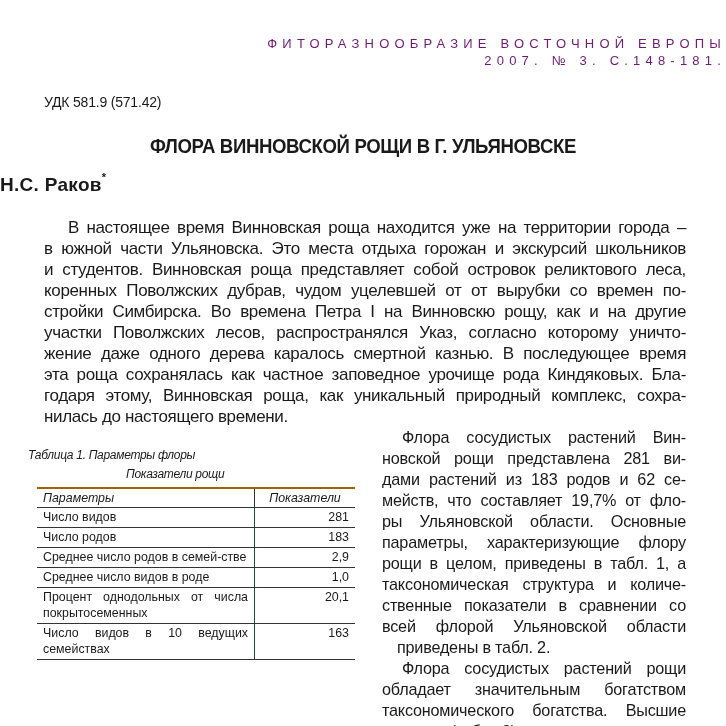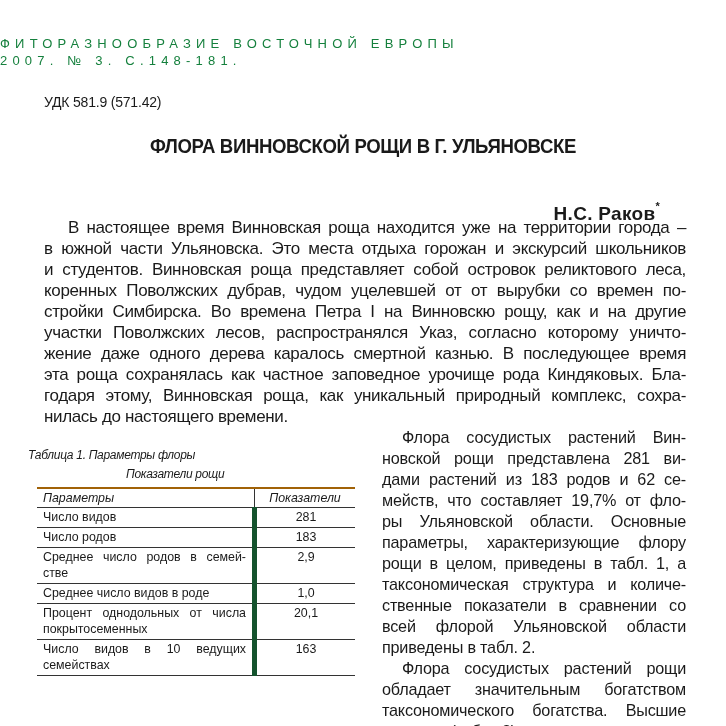--- a/index.html
+++ b/index.html
@@ -2,33 +2,33 @@
 <html><head>
 <meta charset="utf-8">
 <style>
   html, body { margin: 0; padding: 0; background: #ffffff; }
   body {
     width: 726px; height: 726px; overflow: hidden; position: relative;
     color: #1a1a1a;
     font-family: "Liberation Sans", "DejaVu Sans", sans-serif;
   }
   .journal-line {
-    position: absolute; left: 0; width: 726px; text-align: left;
-    font-size: 13px; letter-spacing: 5.2px; color: #15803d;
+    position: absolute; left: 0; width: 726px; text-align: right;
+    font-size: 13px; letter-spacing: 5.2px; color: #701a75;
   }
   #journal-title { top: 36px; }
   #journal-issue { top: 53px; }
   #udk { position: absolute; left: 44px; top: 94px; font-size: 14px; letter-spacing: -0.2px; }
   #paper-title {
     position: absolute; left: 0; width: 726px; top: 135px; text-align: center;
     font-size: 20px; font-weight: bold; letter-spacing: -0.4px; transform: scaleX(0.93);
   }
   #author {
-    position: absolute; left: 0; width: 660px; top: 174px; text-align: right;
-    font-size: 19px; font-weight: bold; letter-spacing: 0.3px; margin-top: 29px;
+    position: absolute; left: 0; width: 660px; top: 174px; text-align: left;
+    font-size: 19px; font-weight: bold; letter-spacing: 0.3px;
   }
   #author sup { font-size: 11px; vertical-align: top; position: relative; top: -3px; }
   .para-line {
     position: absolute; left: 44px; width: 642px; font-size: 17px; line-height: 21px;
     white-space: nowrap; text-align: justify; text-align-last: justify; letter-spacing: -0.35px;
   }
   .para-line.last { text-align-last: left; }
   .para-line.indent { left: 68px; width: 618px; }
 
   #table-caption {
@@ -43,28 +43,28 @@
   #params-table th {
     font-weight: normal; font-style: italic; text-align: left;
     padding: 1px 6px 1px 6px; border-top: 2px solid #a16207; border-bottom: 1px solid #333;
     height: 16px;
   }
   #params-table th.val { text-align: center; border-left: 1px solid #333; width: 88px; }
   #params-table td {
     padding: 1px 6px 2px 6px; border-bottom: 1px solid #333; vertical-align: top;
     text-align: justify;
   }
-  #params-table td.val { text-align: center; border-left: 5px solid #14532d; }
+  #params-table td.val { text-align: right; border-left: 1px solid #14532d; }
 
   .col-line {
     position: absolute; left: 382px; width: 304px; font-size: 16.2px; line-height: 21px;
     white-space: nowrap; text-align: justify; text-align-last: justify; letter-spacing: -0.2px;
   }
   .col-line.indent { left: 402px; width: 284px; }
-  .col-line.last { text-align-last: left; }
+  .col-line.last { text-align-last: left; margin-left: 15px; }
 </style>
 </head>
 <body>
 
 <div>
   <div id="journal-title" class="journal-line">ФИТОРАЗНООБРАЗИЕ ВОСТОЧНОЙ ЕВРОПЫ</div>
   <div id="journal-issue" class="journal-line">2007. № 3. С.148-181.</div>
 </div>
 
 <div id="udk">УДК 581.9 (571.42)</div>

